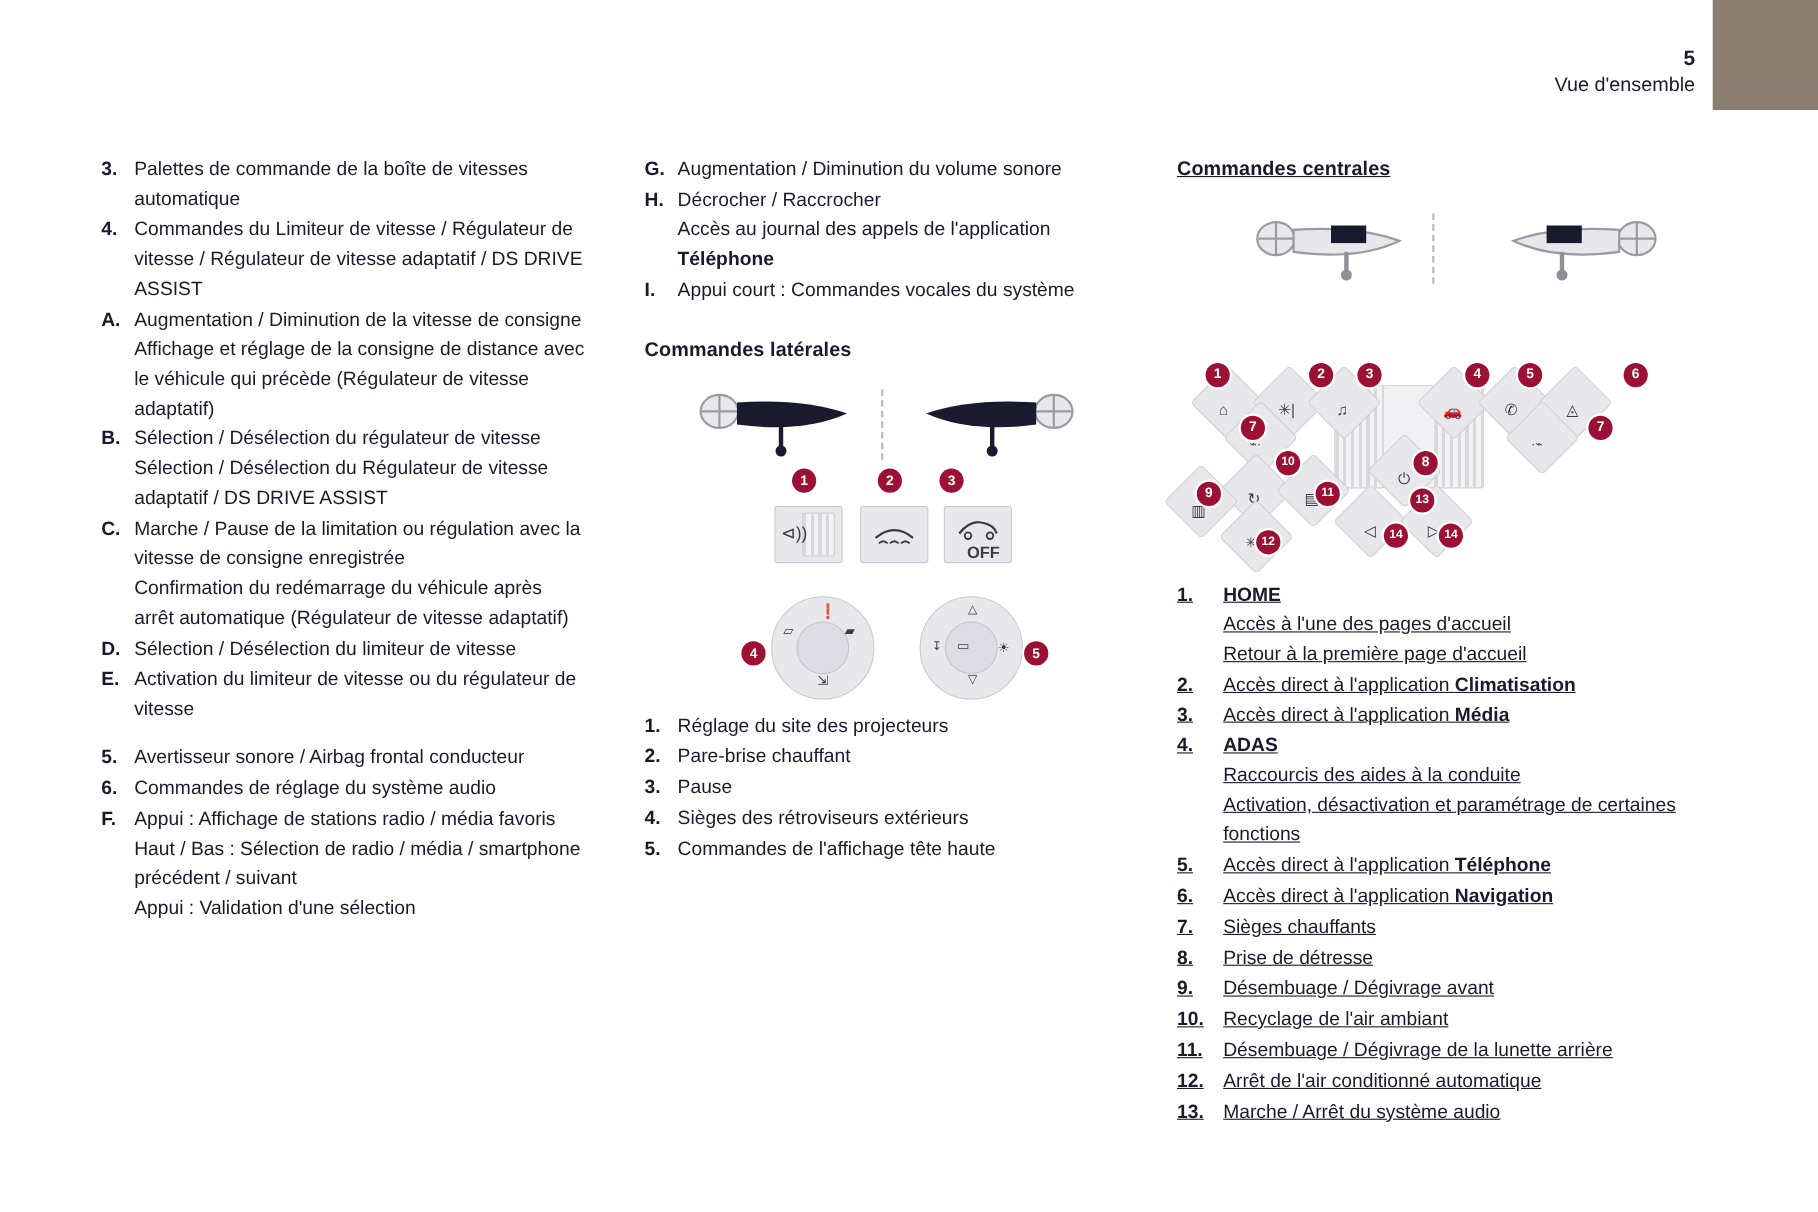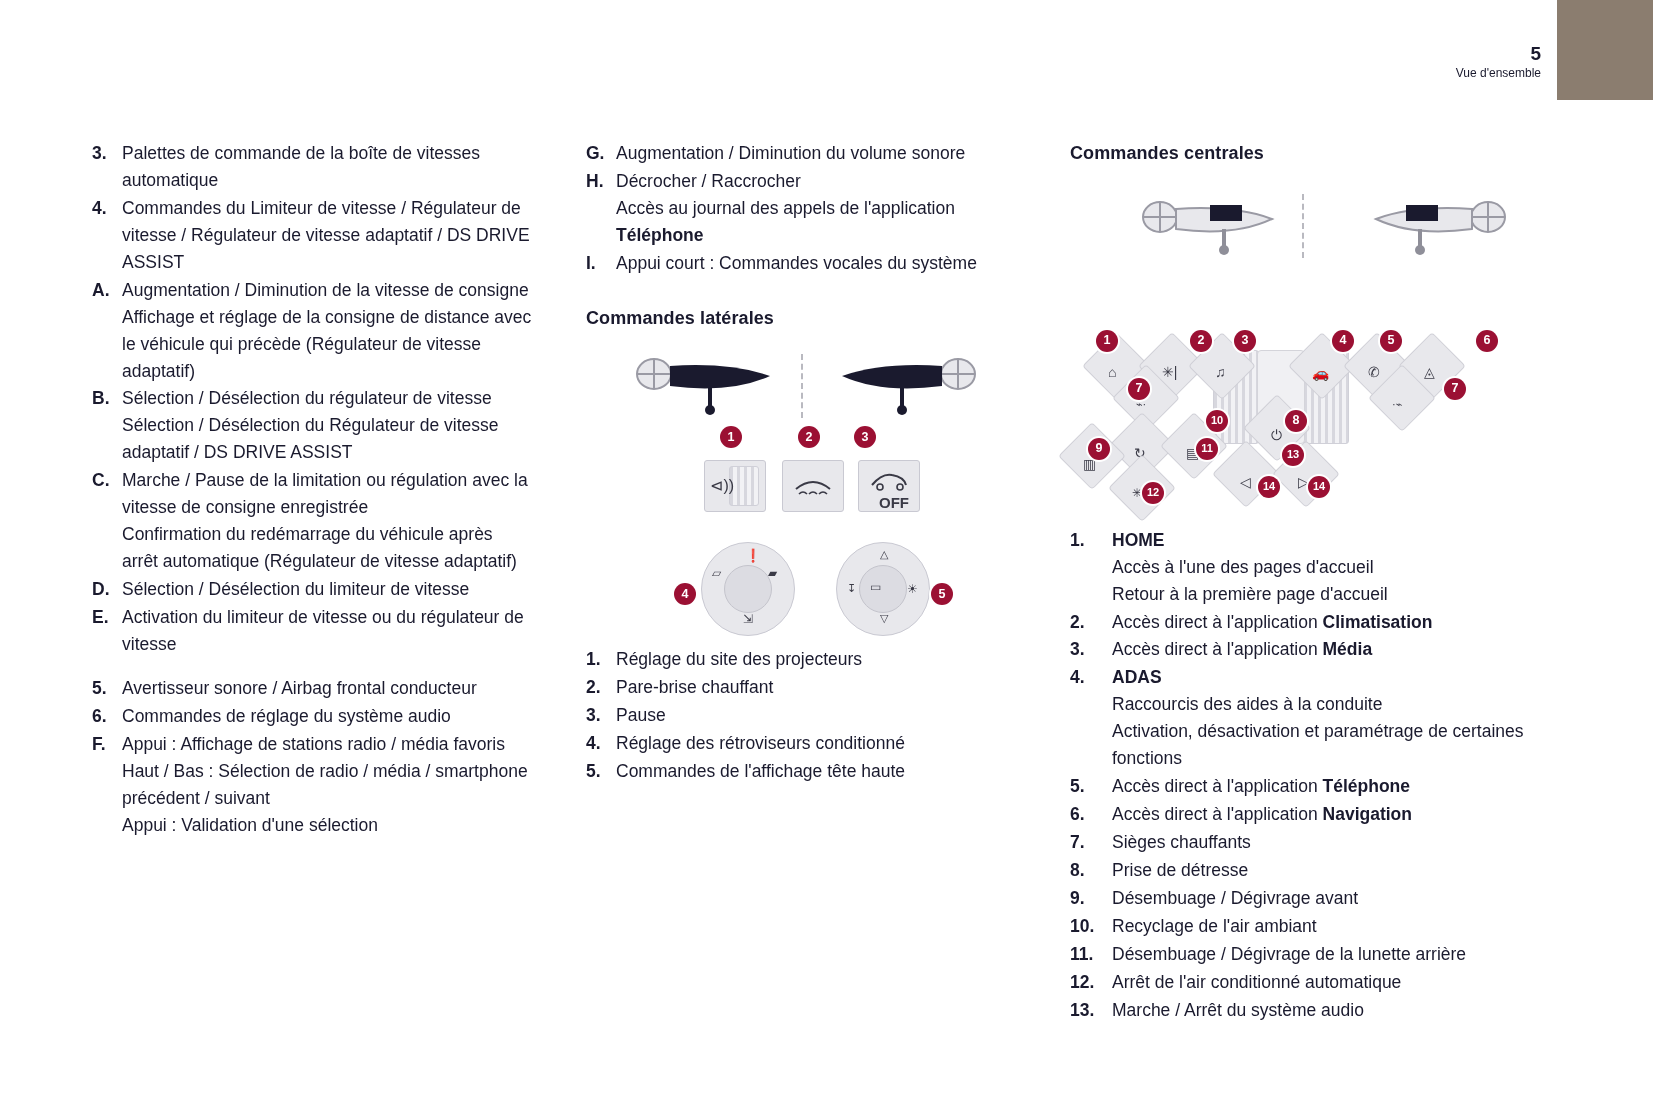--- a/index.html
+++ b/index.html
@@ -35,33 +35,33 @@
     right: 112px;
     text-align: right;
     line-height: 1.25;
   }
   .header .pagenum {
     font-size: 19px;
     font-weight: bold;
     color: #1a1a2e;
   }
   .header .sectitle {
-    font-size: 12px;
+    font-size: 18px;
     color: #1a1a2e;
   }
   
   .col {
     position: absolute;
     top: 140px;
     font-size: 17.5px;
     line-height: 1.54;
   }
   .col1 { left: 92px;  width: 440px; }
   .col2 { left: 586px; width: 420px; }
-  .col3 { left: 1070px; width: 470px; }
+  .col3 { left: 1070px; width: 470px; text-decoration: underline; }
 
   ul.list {
     list-style: none;
     margin: 0;
     padding: 0;
   }
   ul.list > li {
     display: flex;
     margin-bottom: 1px;
   }
@@ -356,21 +356,21 @@
         </li>
         <li>
           <span class="marker">3.</span>
           <span class="body">
             <span class="line">Pause</span>
           </span>
         </li>
         <li>
           <span class="marker">4.</span>
           <span class="body">
-            <span class="line">Réglage des rétroviseurs conditionné</span>
+            <span class="line">Sièges des rétroviseurs extérieurs</span>
           </span>
         </li>
         <li>
           <span class="marker">5.</span>
           <span class="body">
             <span class="line">Commandes de l'affichage tête haute</span>
           </span>
         </li>
       </ul>
   </div>
@@ -454,21 +454,21 @@
       <div class="badge" style="left:26px;top:148px;">1</div>
       <div class="badge" style="left:120px;top:148px;">2</div>
       <div class="badge" style="left:164px;top:148px;">3</div>
       <div class="badge" style="left:262px;top:148px;">4</div>
       <div class="badge" style="left:310px;top:148px;">5</div>
       <div class="badge" style="left:406px;top:148px;">6</div>
       <div class="badge" style="left:58px;top:196px;">7</div>
       <div class="badge" style="left:374px;top:196px;">7</div>
       <div class="badge" style="left:215px;top:228px;">8</div>
       <div class="badge" style="left:18px;top:256px;">9</div>
-      <div class="badge small" style="left:90px;top:228px;margin-left:46px;">10</div>
+      <div class="badge small" style="left:90px;top:228px;">10</div>
       <div class="badge small" style="left:126px;top:256px;">11</div>
       <div class="badge small" style="left:72px;top:300px;">12</div>
       <div class="badge small" style="left:212px;top:262px;">13</div>
       <div class="badge small" style="left:188px;top:294px;">14</div>
       <div class="badge small" style="left:238px;top:294px;">14</div>
     </div>
 
     <ul class="list" id="c3a">
         <li>
           <span class="marker">1.</span>

